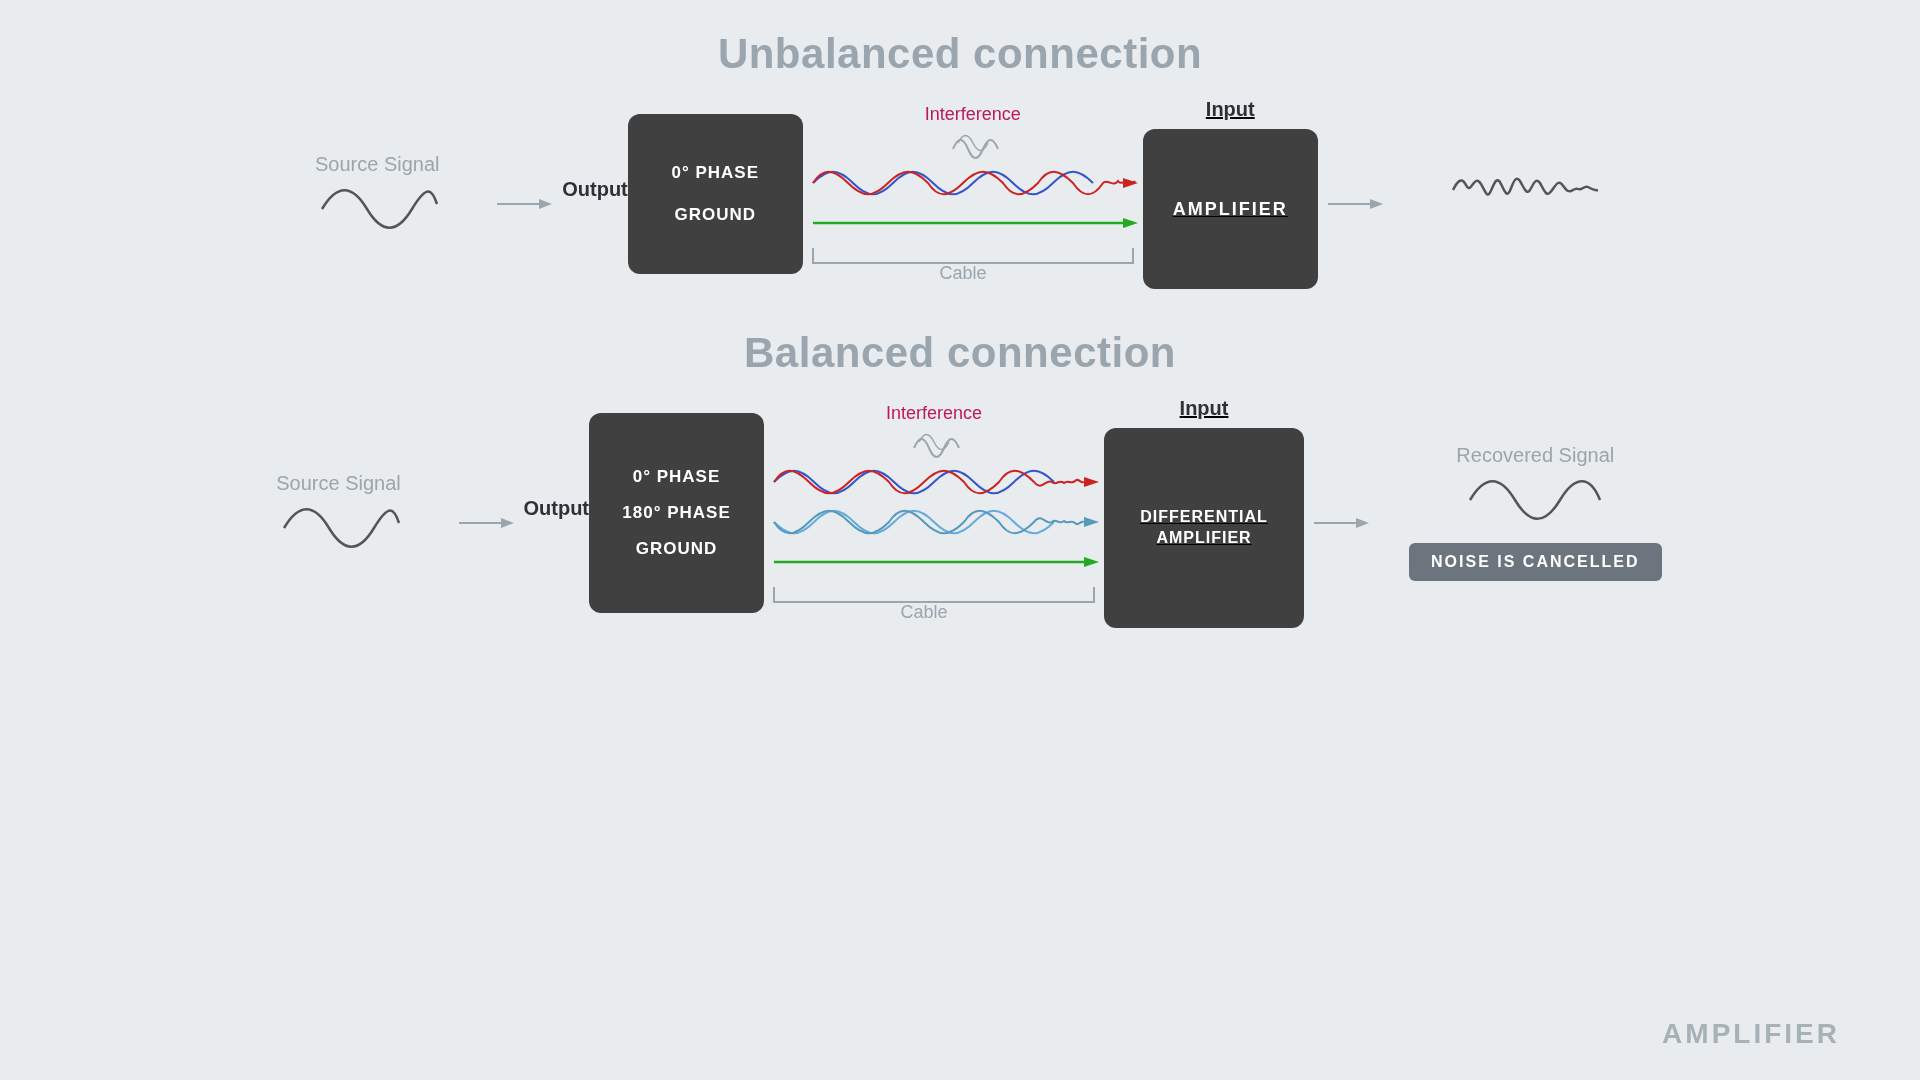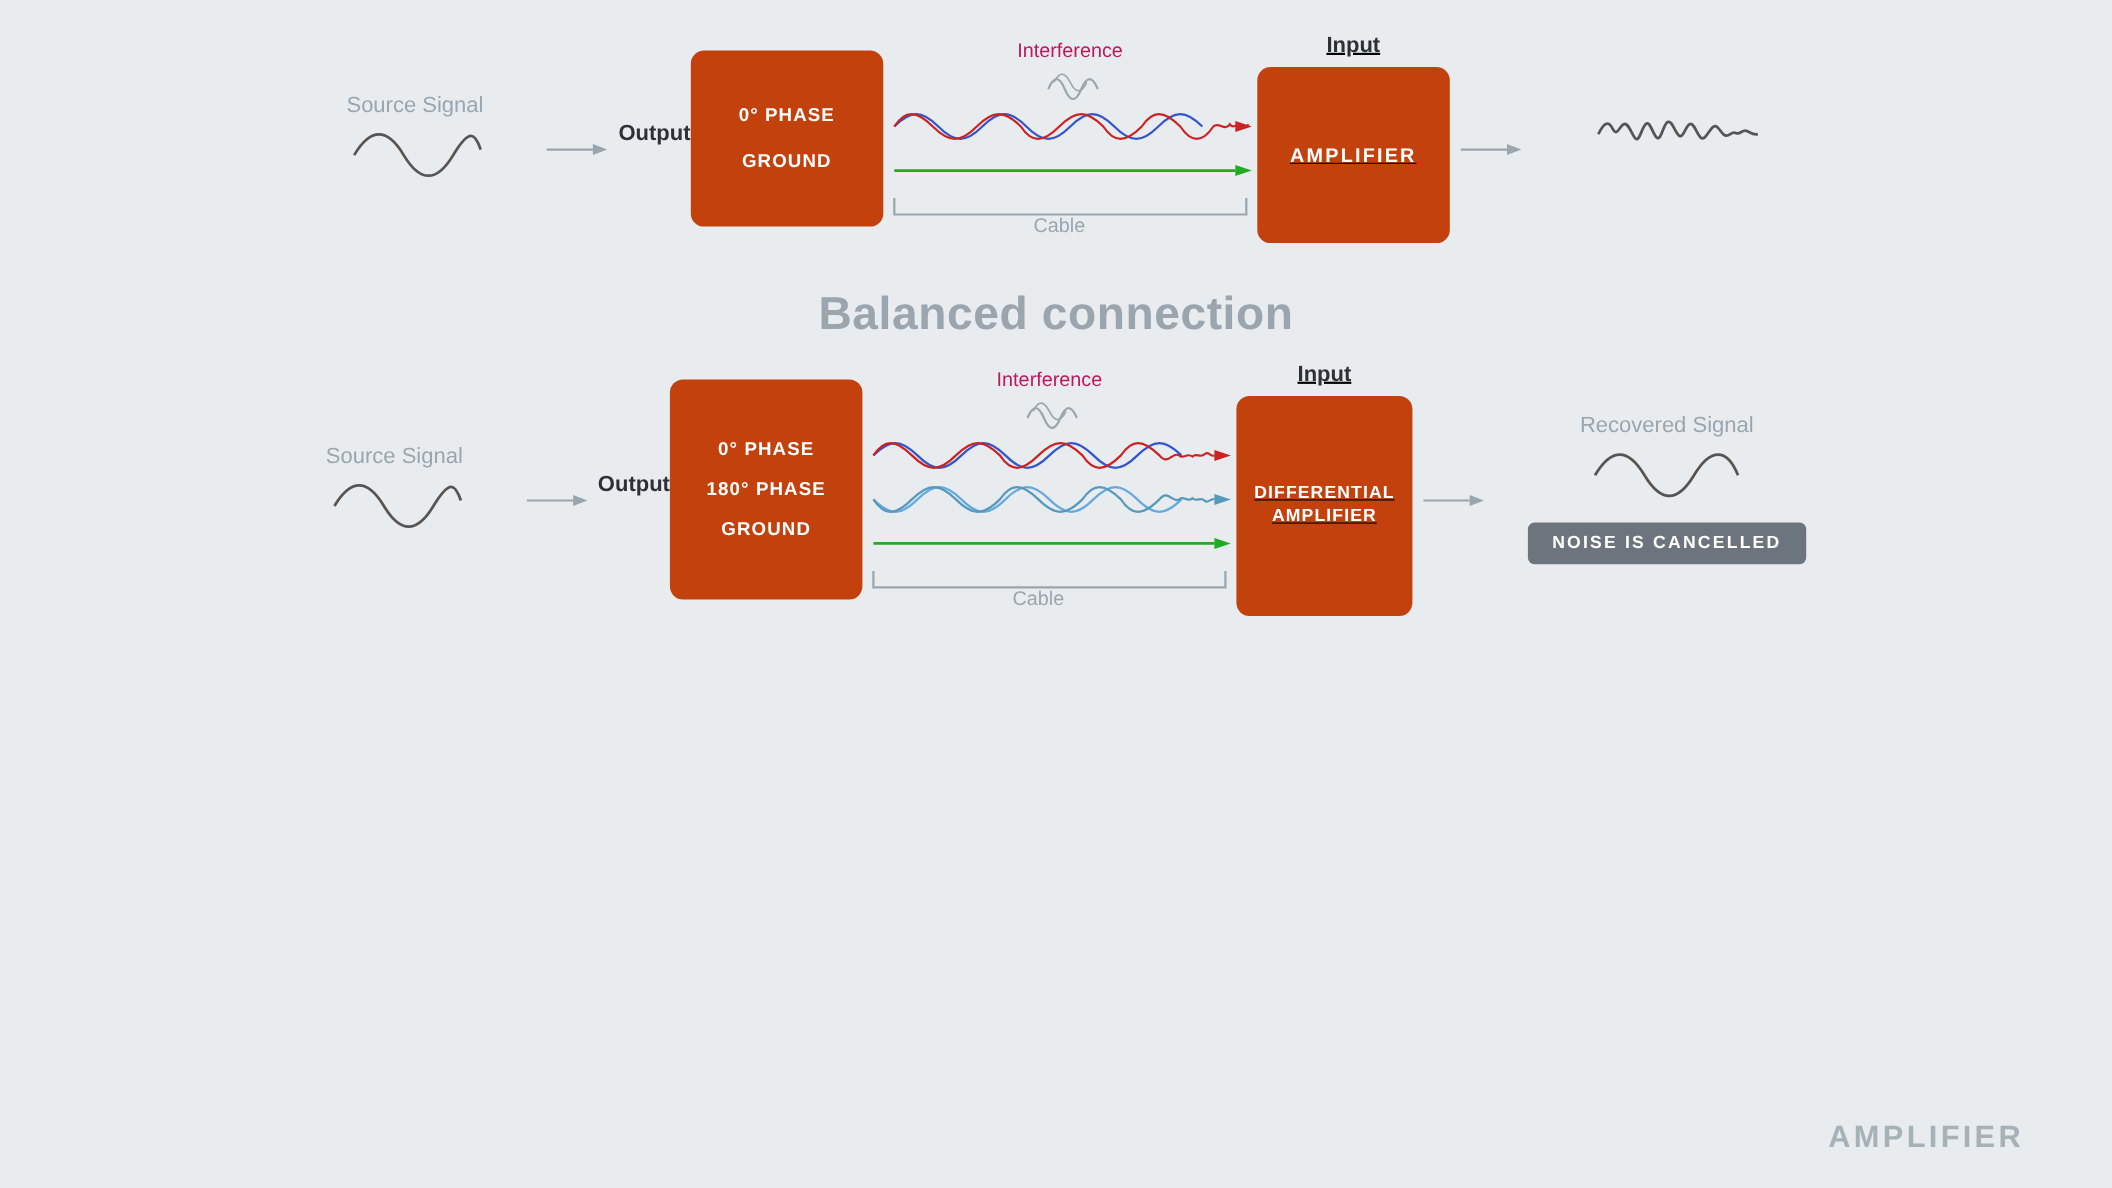--- a/index.html
+++ b/index.html
@@ -39,21 +39,21 @@
       min-width: 160px;
     }
 
     .source-signal-label {
       font-size: 20px;
       color: #9aa5ae;
       margin-bottom: 8px;
     }
 
     .block {
-      background: #c2410c;
+      background: #404040;
       border-radius: 12px;
       color: white;
       display: flex;
       flex-direction: column;
       align-items: center;
       justify-content: center;
       min-width: 160px;
     }
 
     .block-unbalanced {
@@ -76,21 +76,21 @@
 
     .amplifier-block {
       width: 175px;
       height: 160px;
       font-size: 18px;
       font-weight: 700;
       letter-spacing: 2px;
     }
 
     .diff-amplifier-block {
-      width: 160px;
+      width: 200px;
       height: 200px;
       font-size: 16px;
       font-weight: 700;
       letter-spacing: 1px;
       text-align: center;
       line-height: 1.3;
     }
 
     .interference-label {
       font-size: 18px;
@@ -188,20 +188,21 @@
       display: flex;
       flex-direction: column;
       align-items: center;
       position: relative;
     }
   </style>
 </head>
 <body>
 
 <div class="section">
+  <div class="section-title">Unbalanced connection</div>
 
   <div class="diagram-row">
 
     <div class="source-signal">
       <span class="source-signal-label">Source Signal</span>
 
       <svg width="120" height="50">
         <path d="M5,25 C20,0 35,0 50,25 C65,50 80,50 95,25 C110,0 115,5 120,20" stroke="#555" stroke-width="2.5" fill="none"></path>
       </svg>
     </div>

